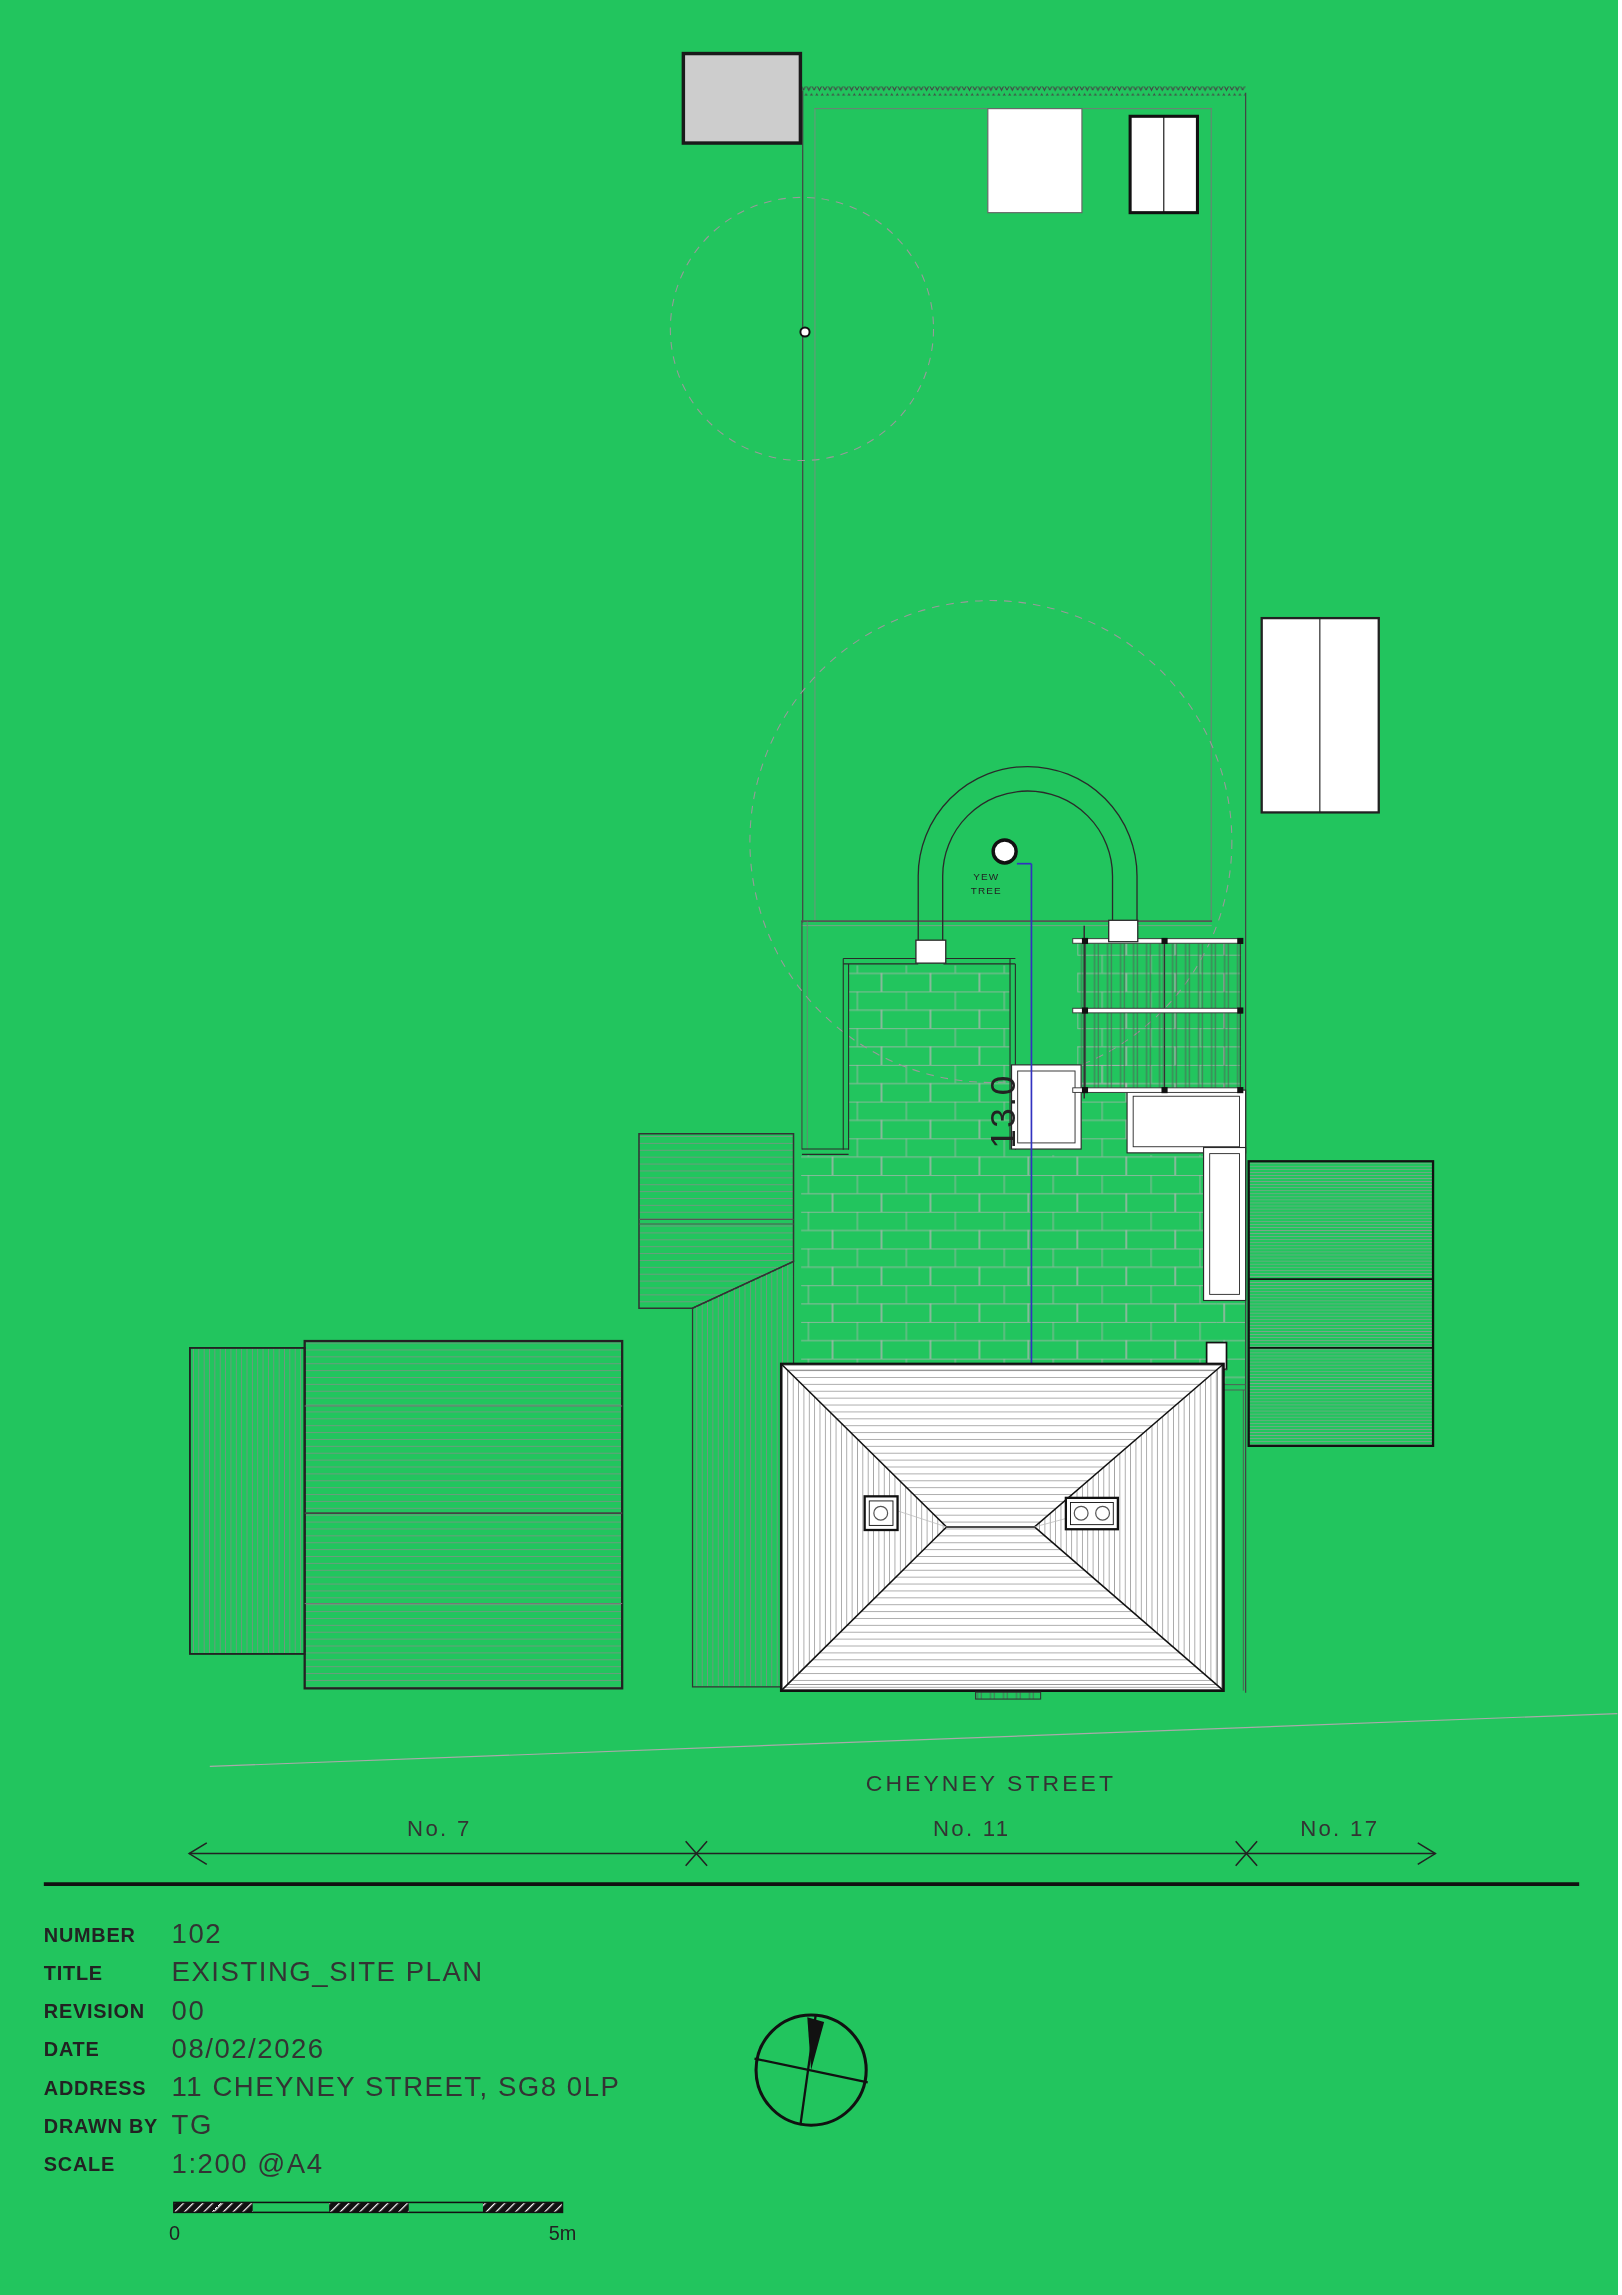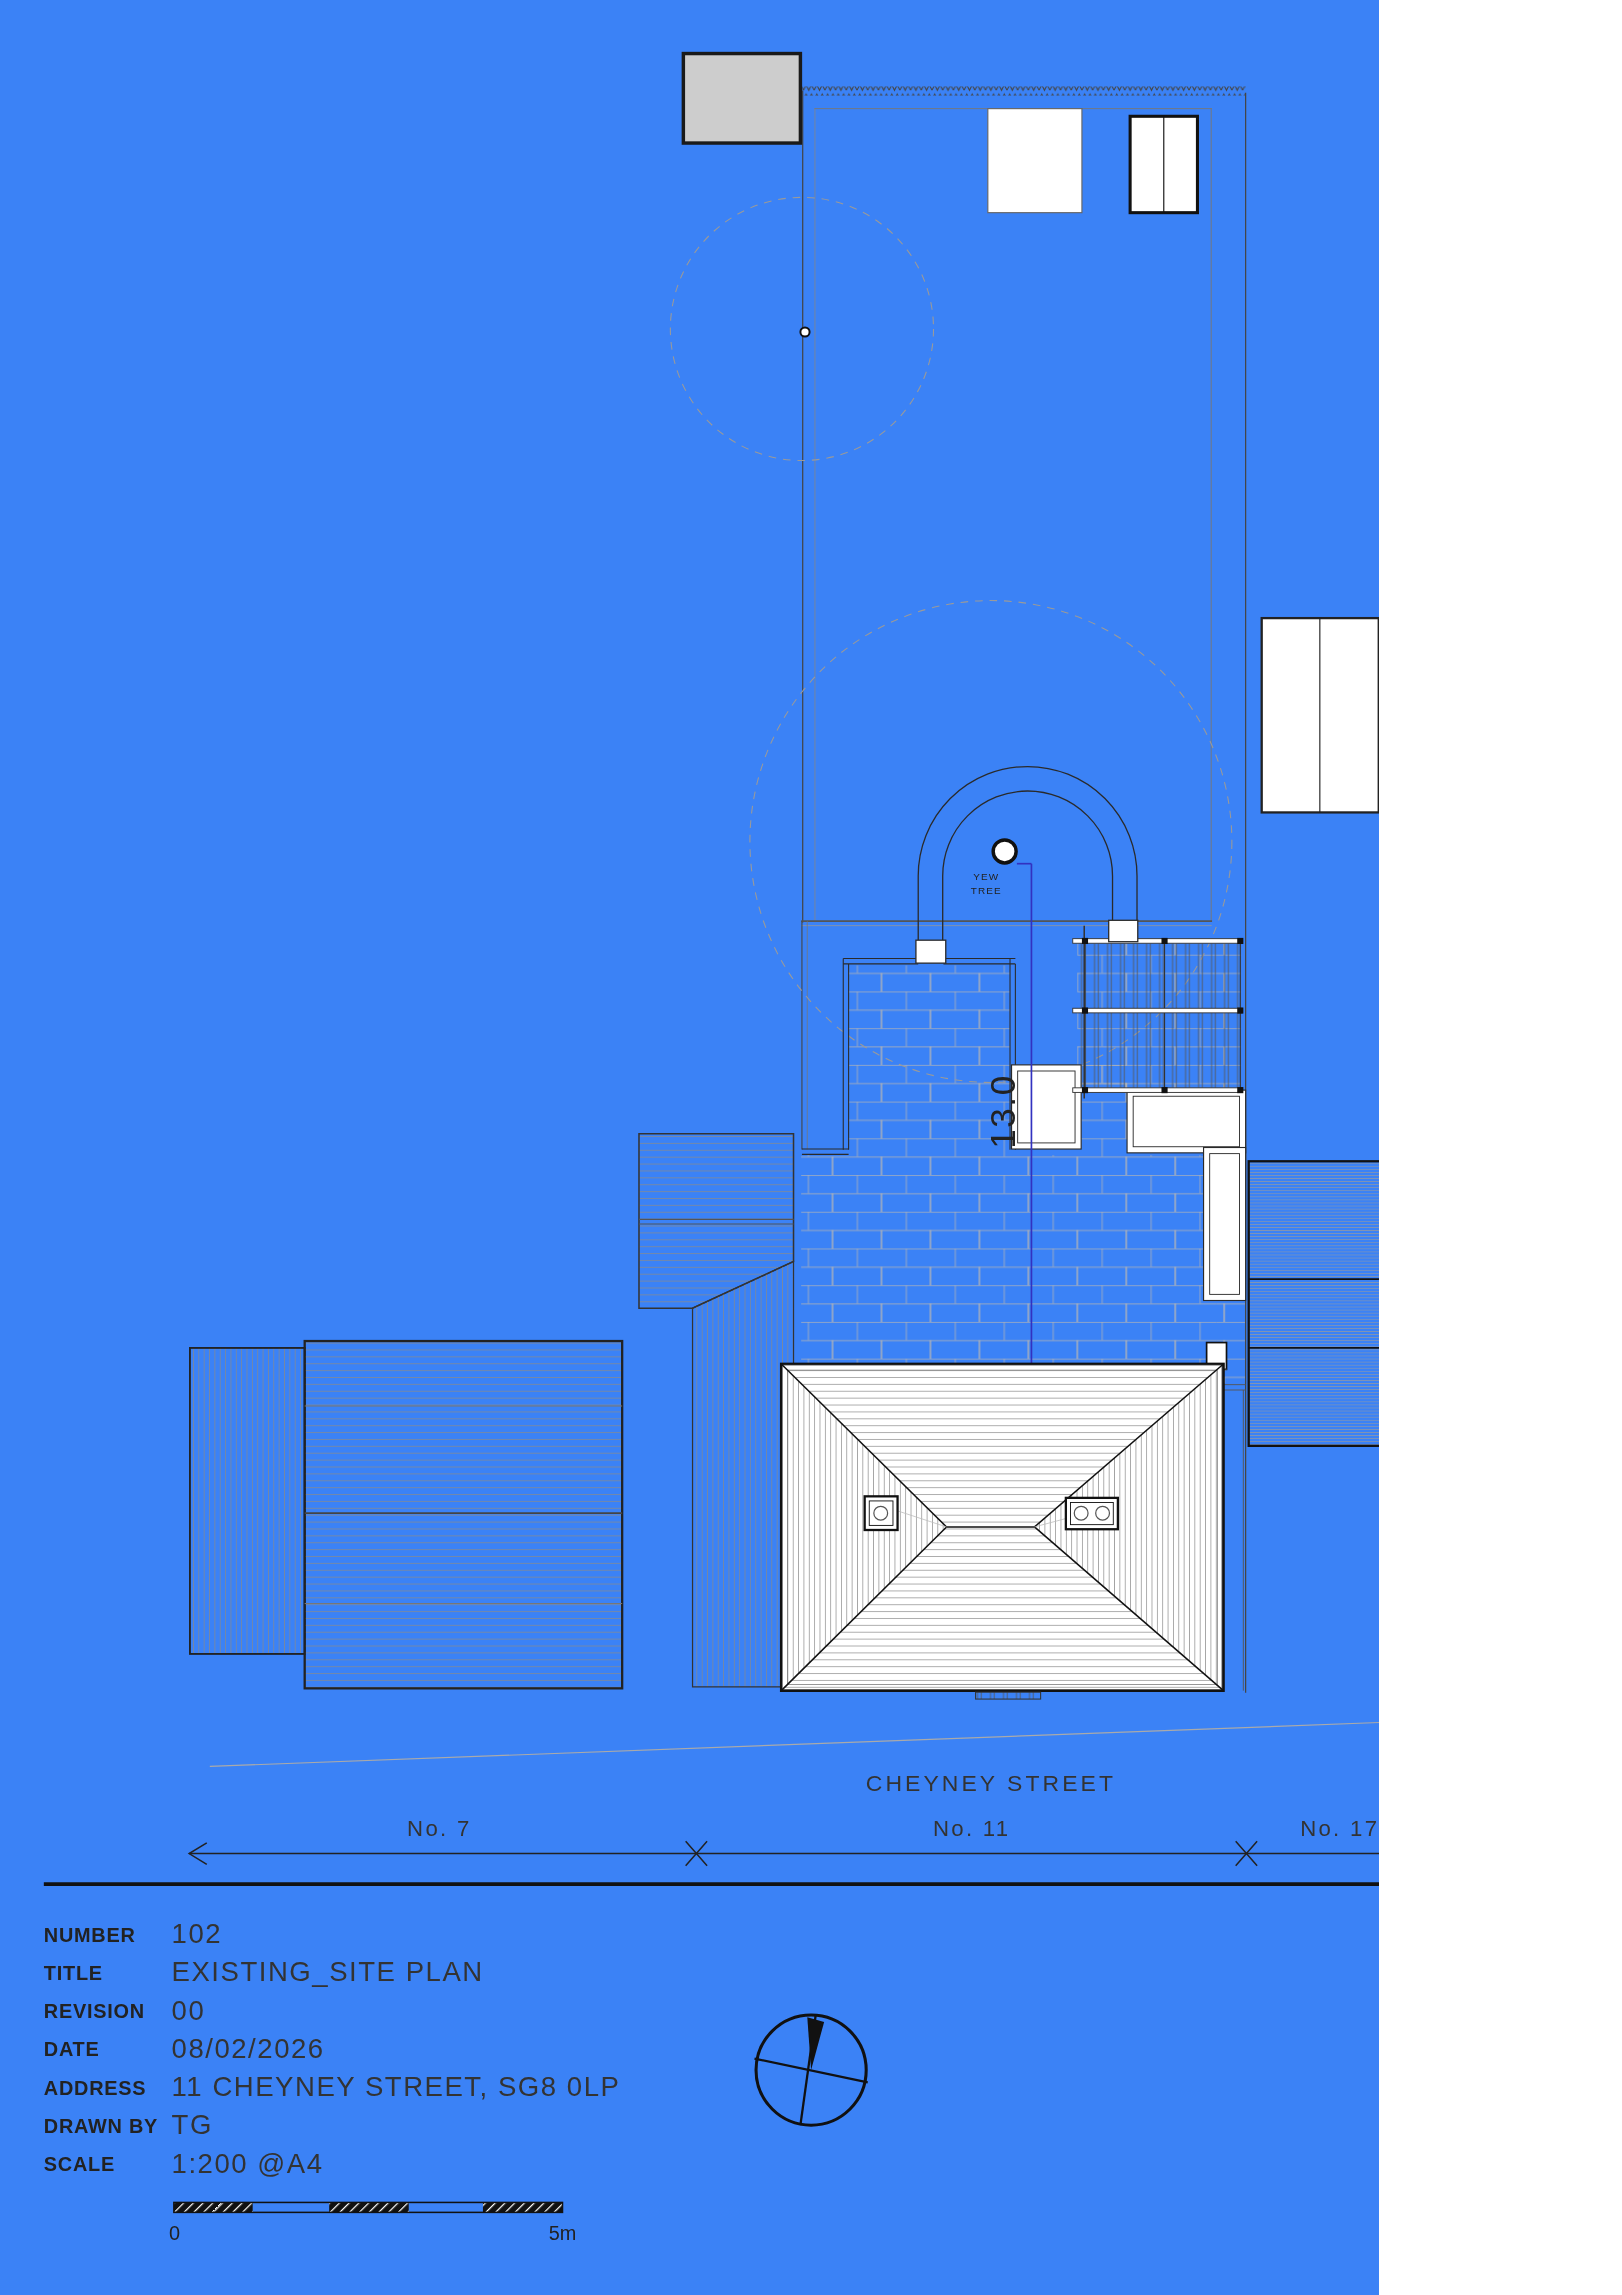--- a/index.html
+++ b/index.html
@@ -1,16 +1,16 @@
 <!DOCTYPE html>
 <html style="font-size:12.2px"><head>
 <meta charset="utf-8">
 <style>
   html,body{margin:0;padding:0;background:#ffffff;}
-  .page{position:relative;width:1379px;height:2295px;background:#3b82f6;overflow:hidden;}
+  .page{position:relative;width:1618px;height:2295px;background:#22c55e;overflow:hidden;}
   svg{display:block;}
   text{font-family:"Liberation Sans",sans-serif;fill:#222;}
   .tb-label{font-size:26px;font-weight:bold;letter-spacing:1px;}
   .tb-value{font-size:36px;font-weight:400;letter-spacing:2px;fill:#333;}
   .street-name{font-size:30px;letter-spacing:4px;fill:#333;}
   .frontage{font-size:29px;letter-spacing:3px;fill:#333;}
   .tree-label{font-size:13px;letter-spacing:1.5px;fill:#222;}
   .dim-text{font-size:46px;letter-spacing:2px;}
   .scale-num{font-size:26px;fill:#222;}
 </style>

